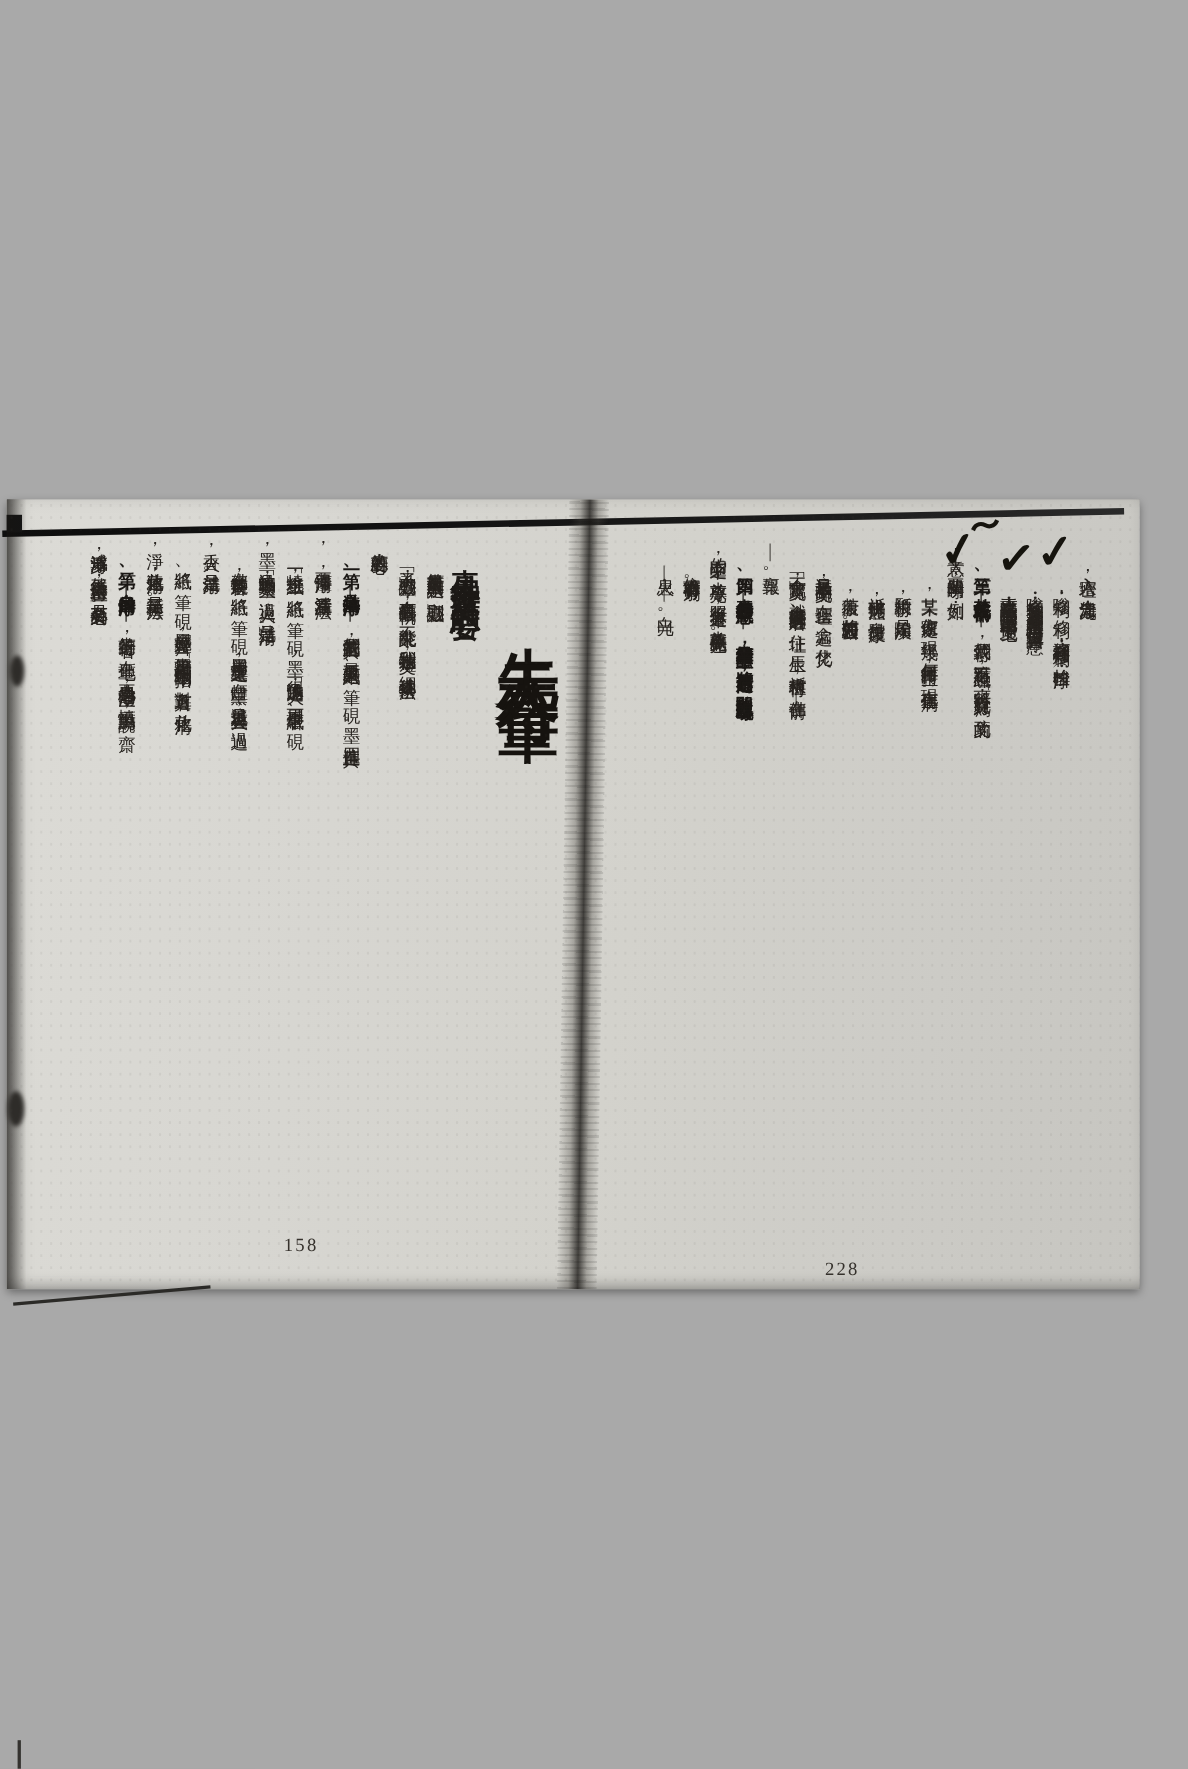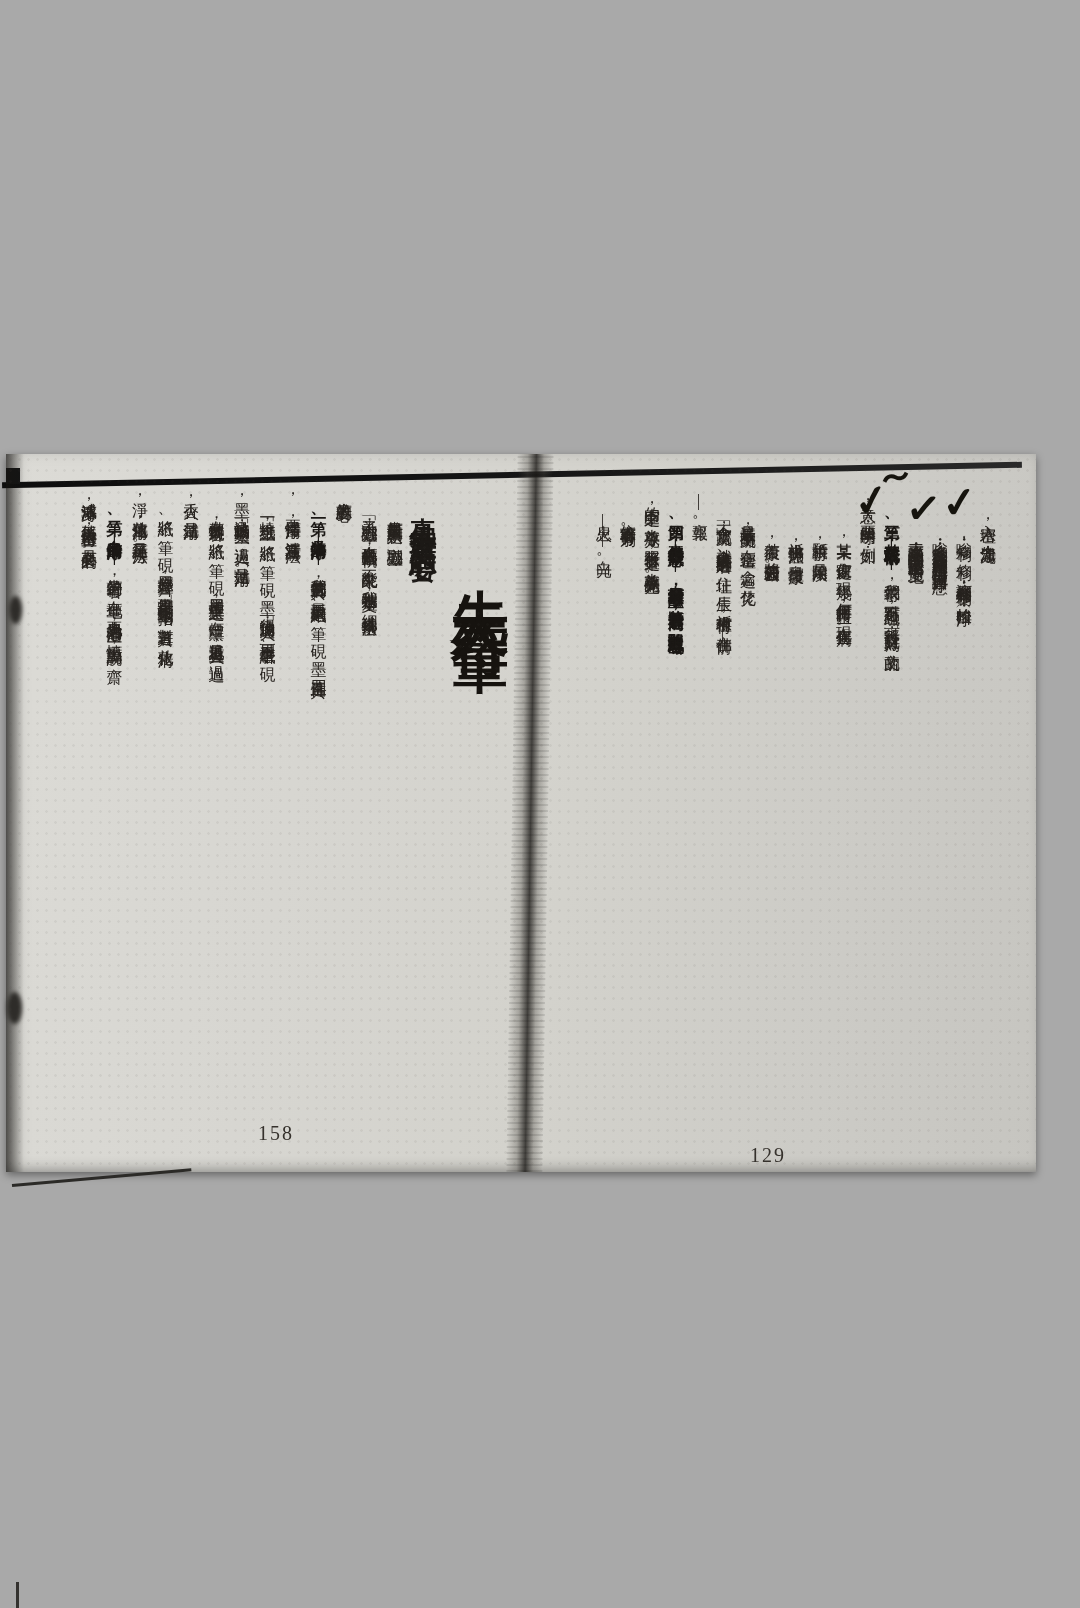--- a/index.html
+++ b/index.html
@@ -59,21 +59,21 @@
   .title{
     position:absolute;left:434px;top:88px;
     writing-mode:vertical-rl;text-orientation:upright;
     font-size:58px;letter-spacing:16px;font-weight:bold;color:#16130f;
   }
   .heading{
     position:absolute;left:399px;top:42px;
     writing-mode:vertical-rl;text-orientation:upright;
     font-size:27px;letter-spacing:5px;font-weight:bold;color:#1c1916;
   }
-  .pageno{position:absolute;font-size:20px;color:#35312c;letter-spacing:2px;}
+  .pageno{position:absolute;font-size:17px;color:#35312c;letter-spacing:2px;}
   .pn-left{left:252px;top:668px;}
   .pn-right{left:744px;top:690px;}
 
   .check{position:absolute;font-size:42px;font-weight:bold;color:#16140e;line-height:1;}
   .c1{left:936px;top:28px;transform:rotate(-6deg);}
   .c2{left:900px;top:34px;transform:rotate(4deg);}
   .c3{left:848px;top:26px;transform:rotate(-10deg);}
   .squiggle{position:absolute;left:876px;top:6px;font-size:28px;font-weight:bold;color:#16140e;transform:rotate(-14deg);}
 </style>
 </head>
@@ -125,20 +125,20 @@
         <div class="col ind0">—稟報。</div>
         <div class="col ind1"><span class="bold">第四、真佛行者舉筆觀想——畫符者用筆蘸墨，將筆舉高過眉，隨即觀想本尊出現</span></div>
         <div class="col ind0">的虛空之中，本尊放光，來照行者之筆，本尊放光的光色。</div>
         <div class="col ind1">依求符者而有分別。</div>
         <div class="col ind1">息火——白光。</div>
       </div>
     <span class="check c1">✓</span>
     <span class="check c2">✓</span>
     <span class="check c3">✓</span>
     <span class="squiggle">〜</span>
-    <div class="pageno pn-right">129</div>
+    <div class="pageno pn-right">228</div>
   </div>
 
   <div class="grain"></div>
   <div class="edge-tick"></div>
 </div>
 
 <div class="curl-line"></div>
 
 </body></html>

